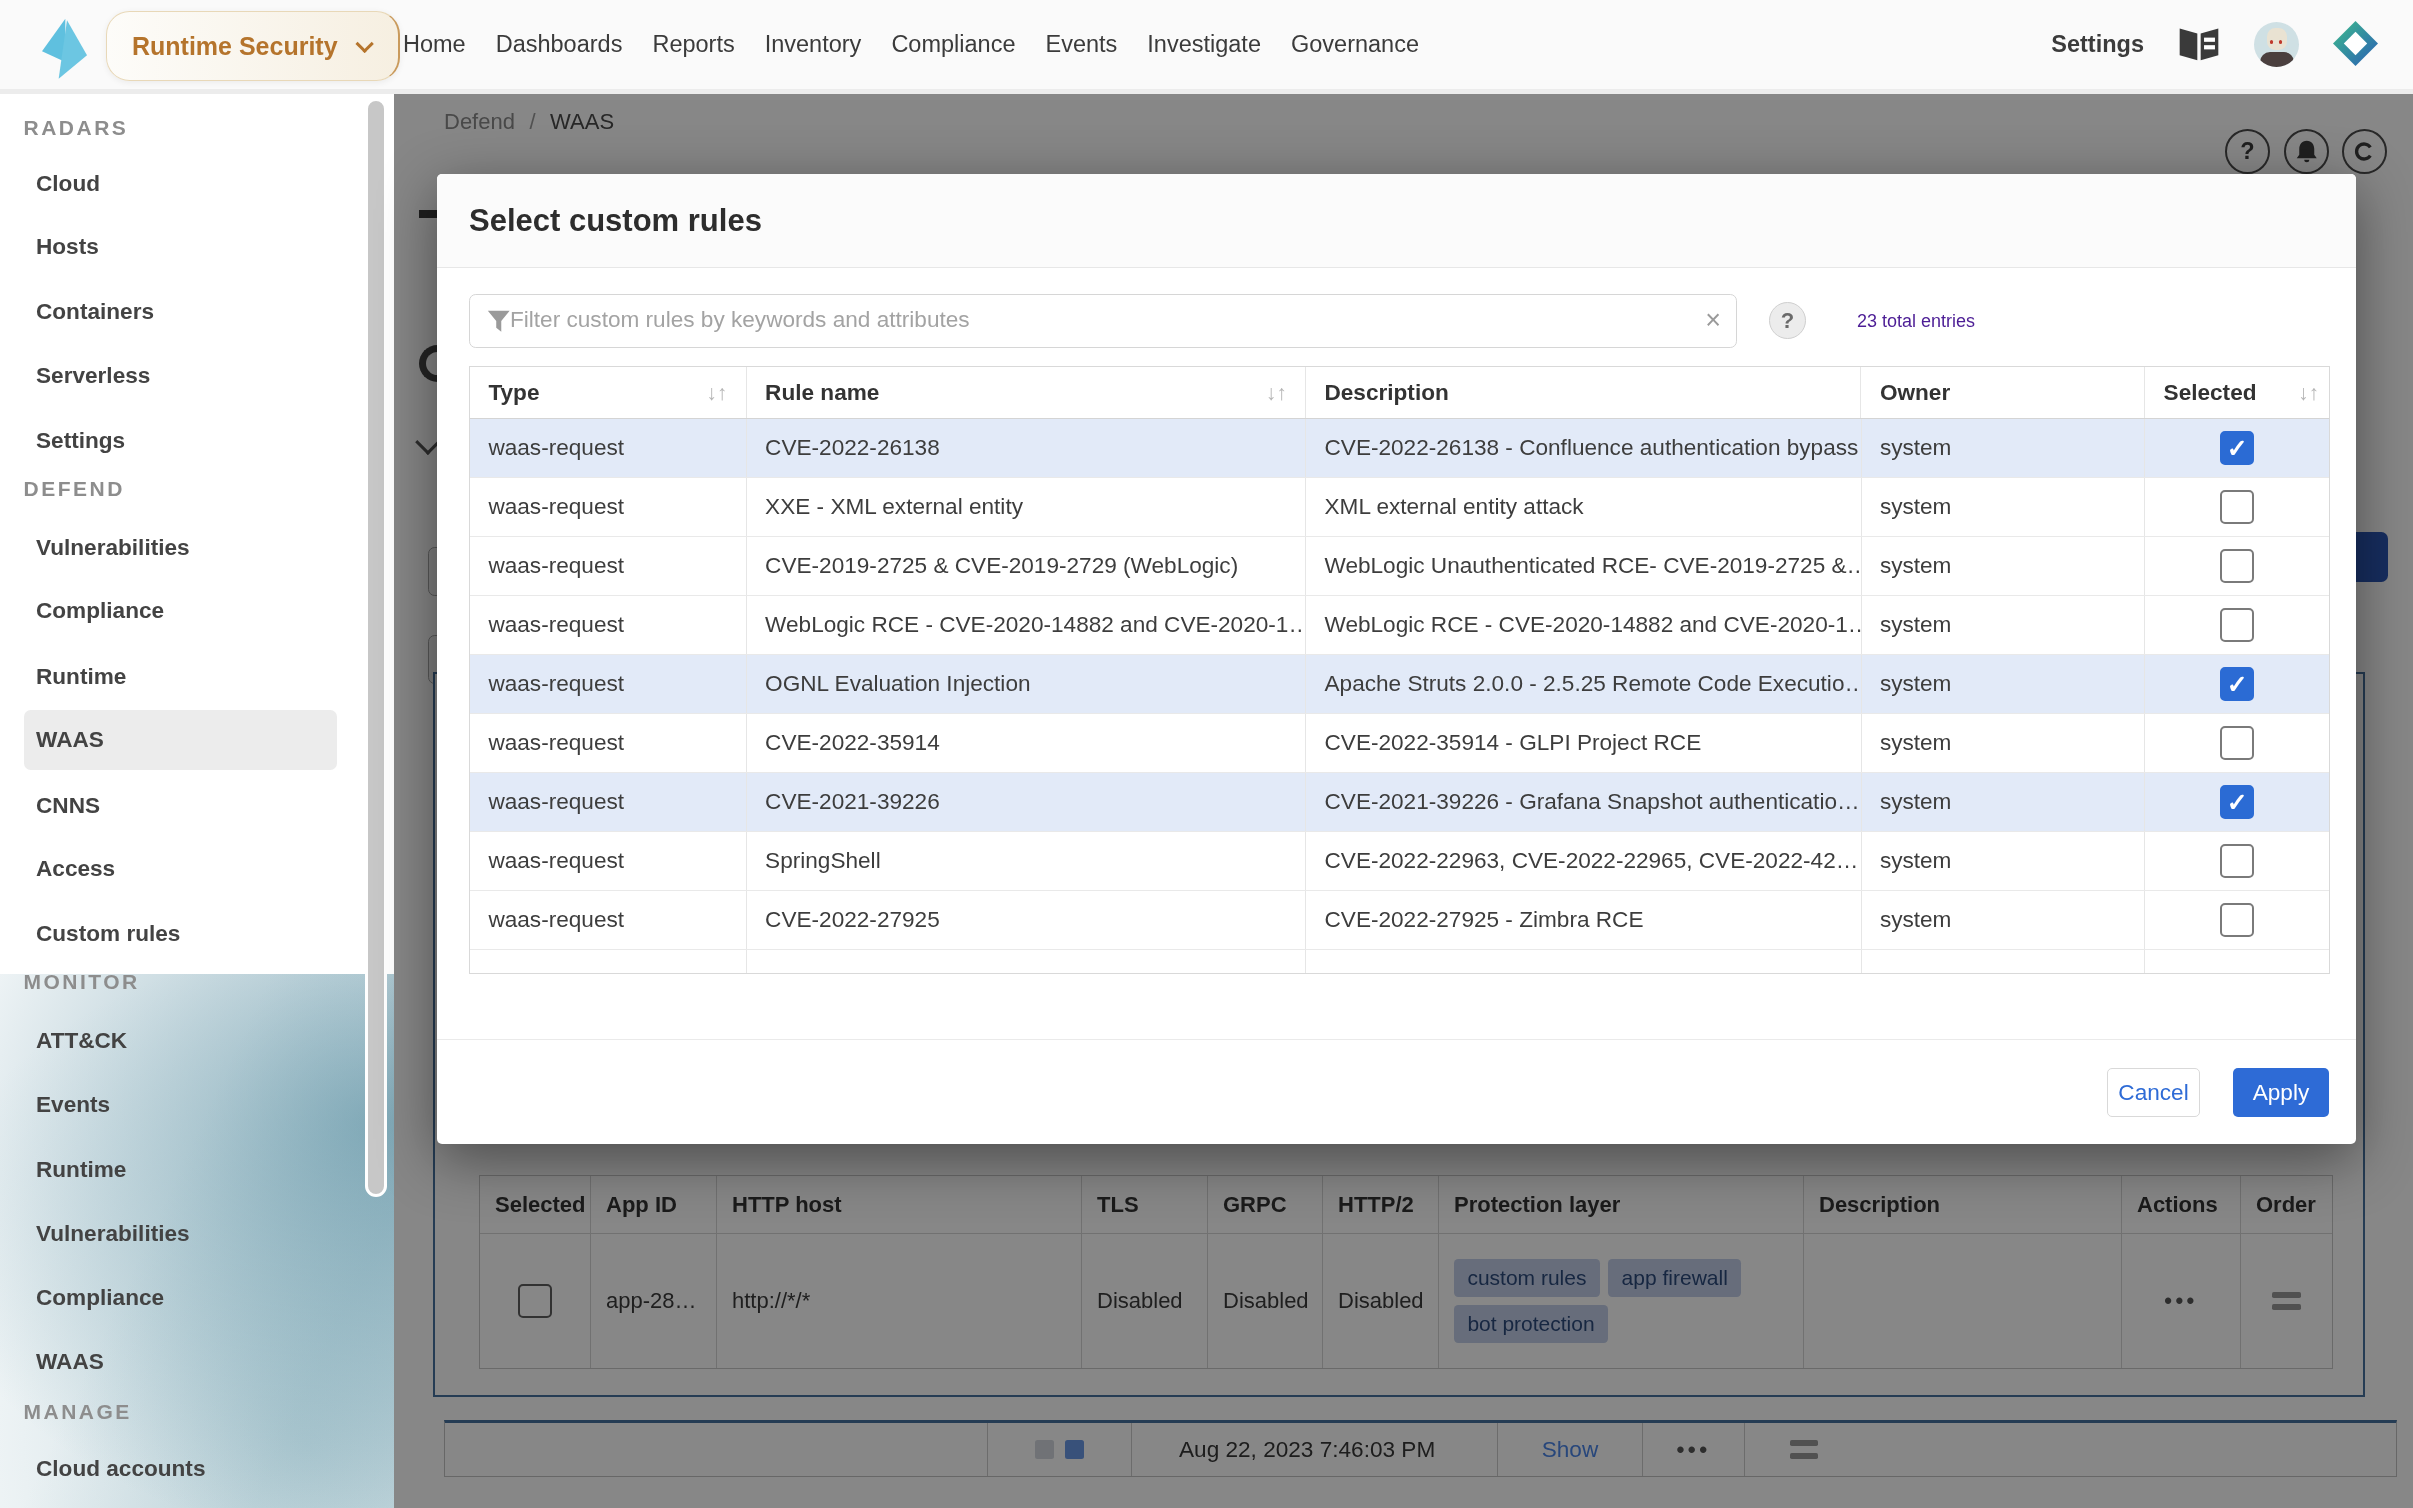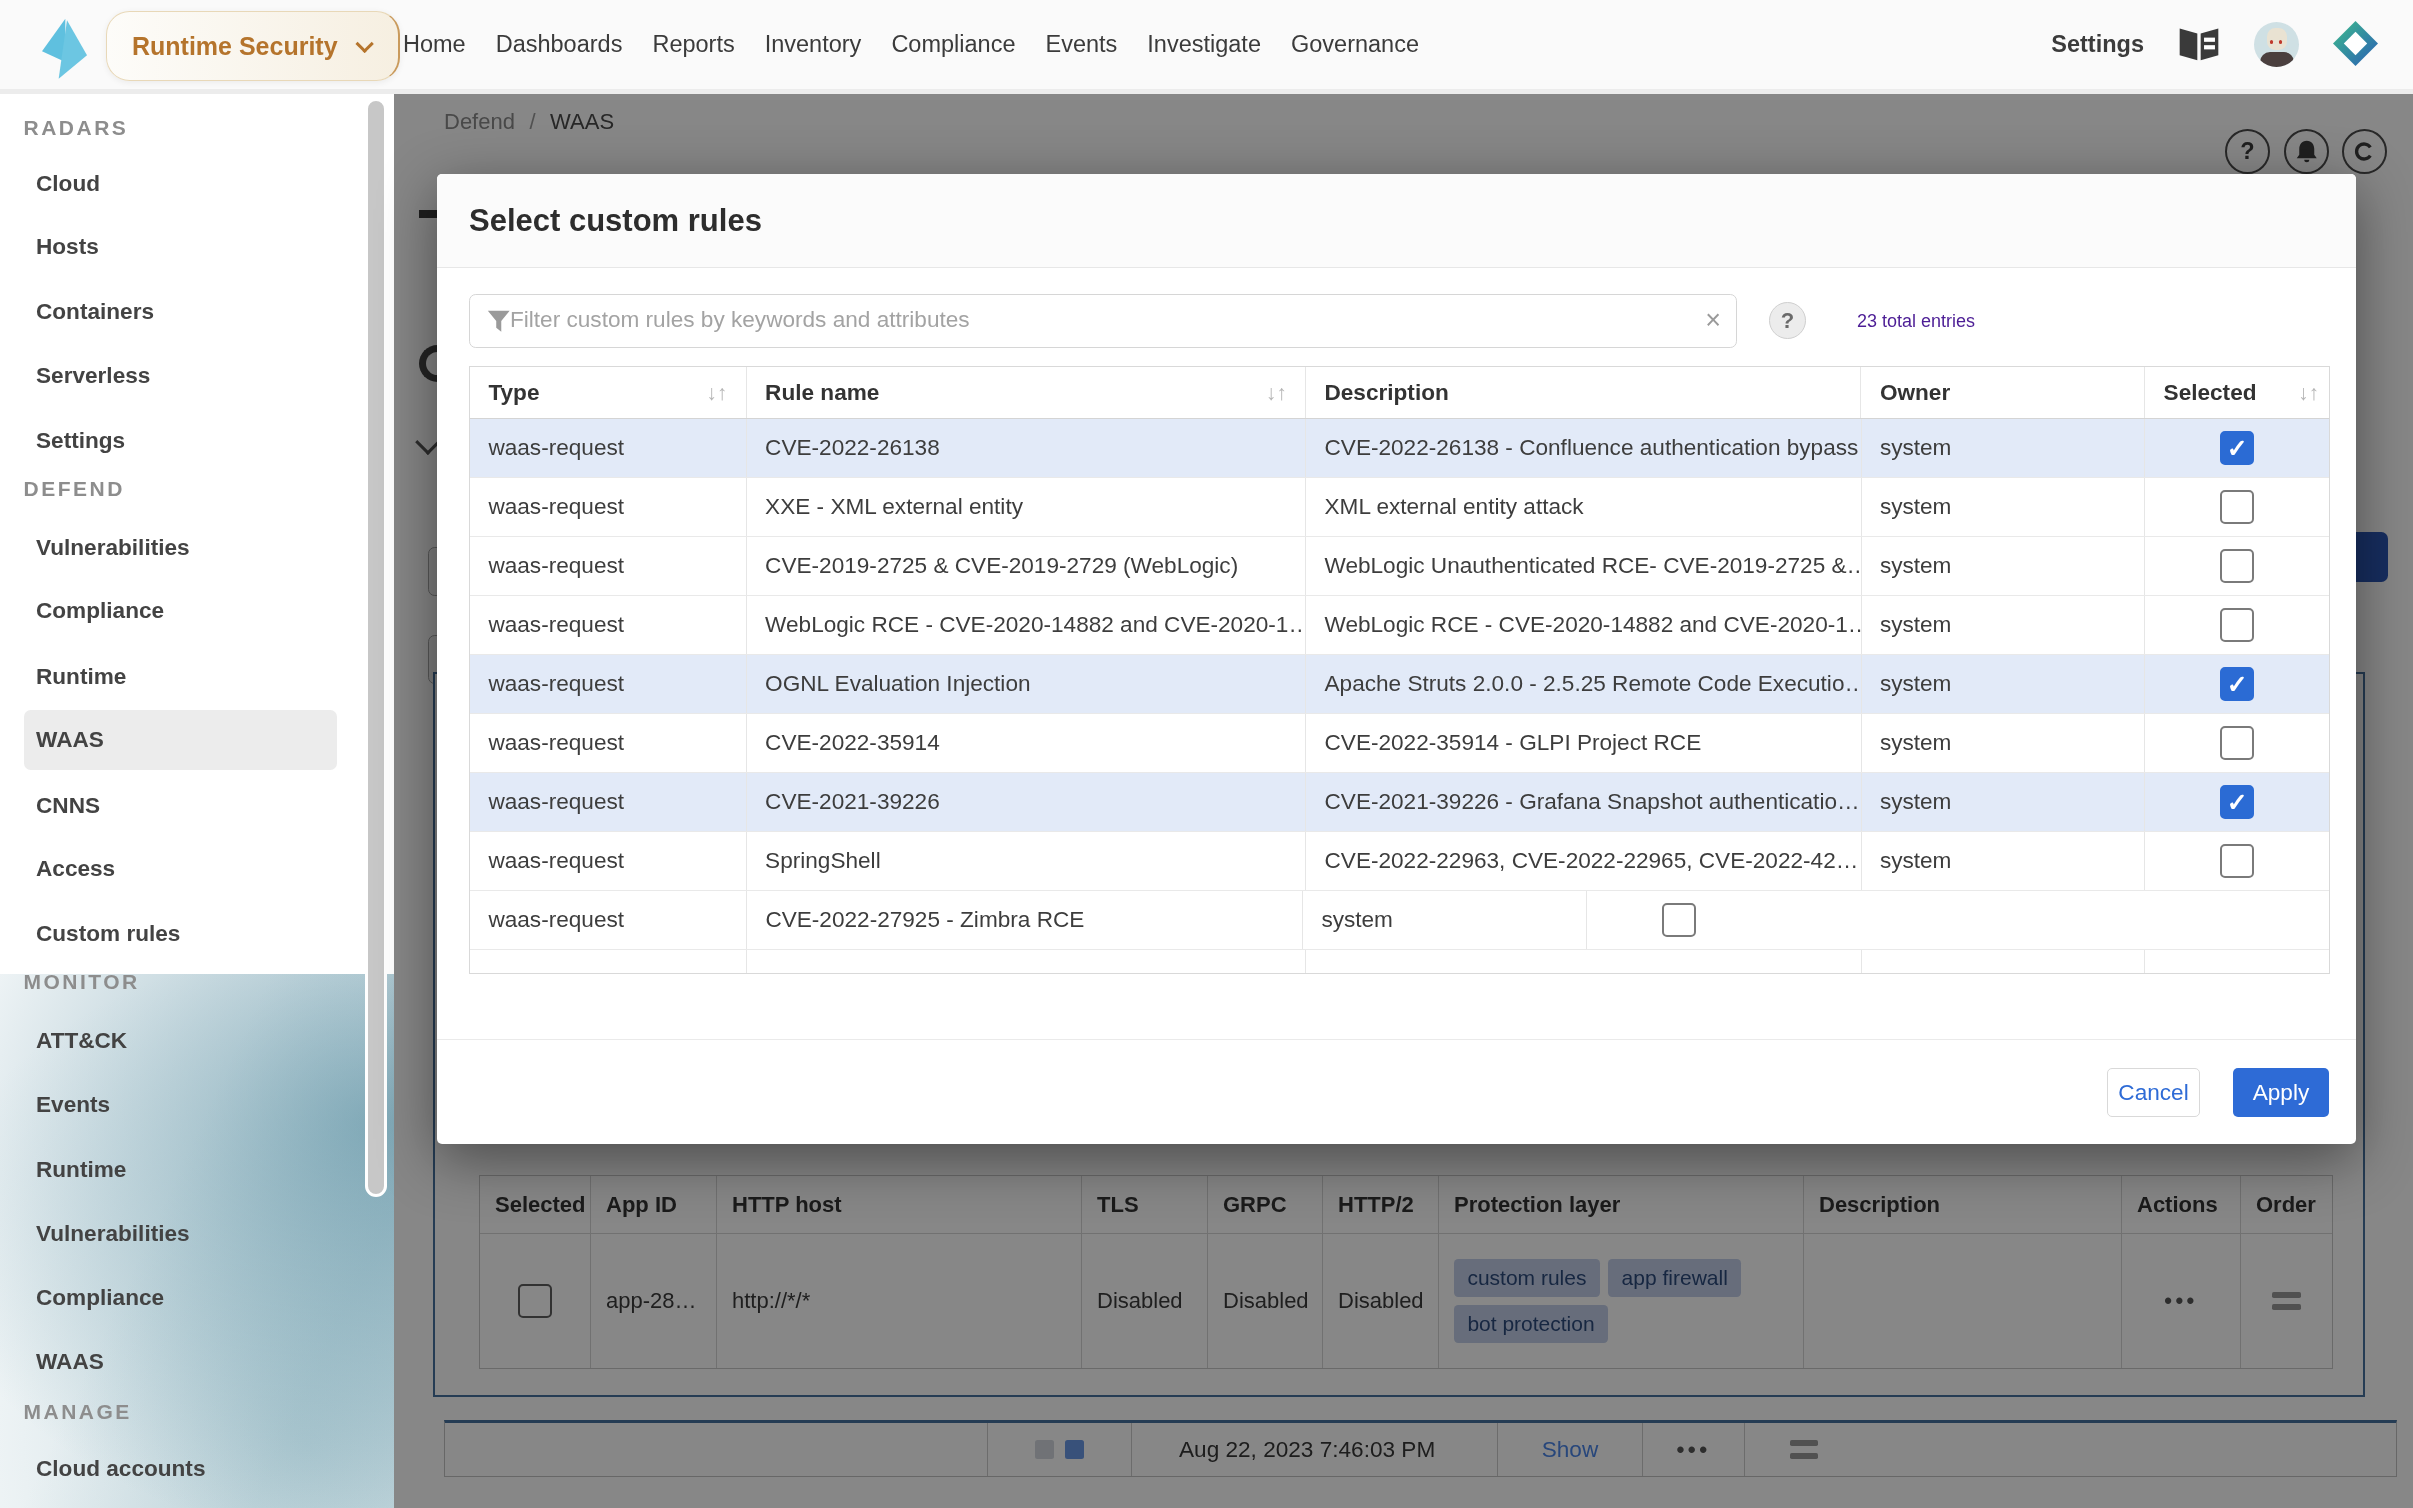--- a/index.html
+++ b/index.html
@@ -409,20 +409,21 @@
         <div class="mcell c-type">waas-request</div>
         <div class="mcell c-rule">SpringShell</div>
         <div class="mcell c-desc">CVE-2022-22963, CVE-2022-22965, CVE-2022-42…</div>
         <div class="mcell c-owner">system</div>
         <div class="mcell c-sel">
             <span class="cb"></span>
           </div>
       </div>
       <div class="mrow">
         <div class="mcell c-type">waas-request</div>
+        <div class="mcell c-rule">CVE-2022-27925</div>
         <div class="mcell c-desc">CVE-2022-27925 - Zimbra RCE</div>
         <div class="mcell c-owner">system</div>
         <div class="mcell c-sel">
             <span class="cb"></span>
           </div>
       </div>
       <div class="mrow">
         <div class="mcell c-type"></div>
         <div class="mcell c-rule"></div>
         <div class="mcell c-desc"></div>

